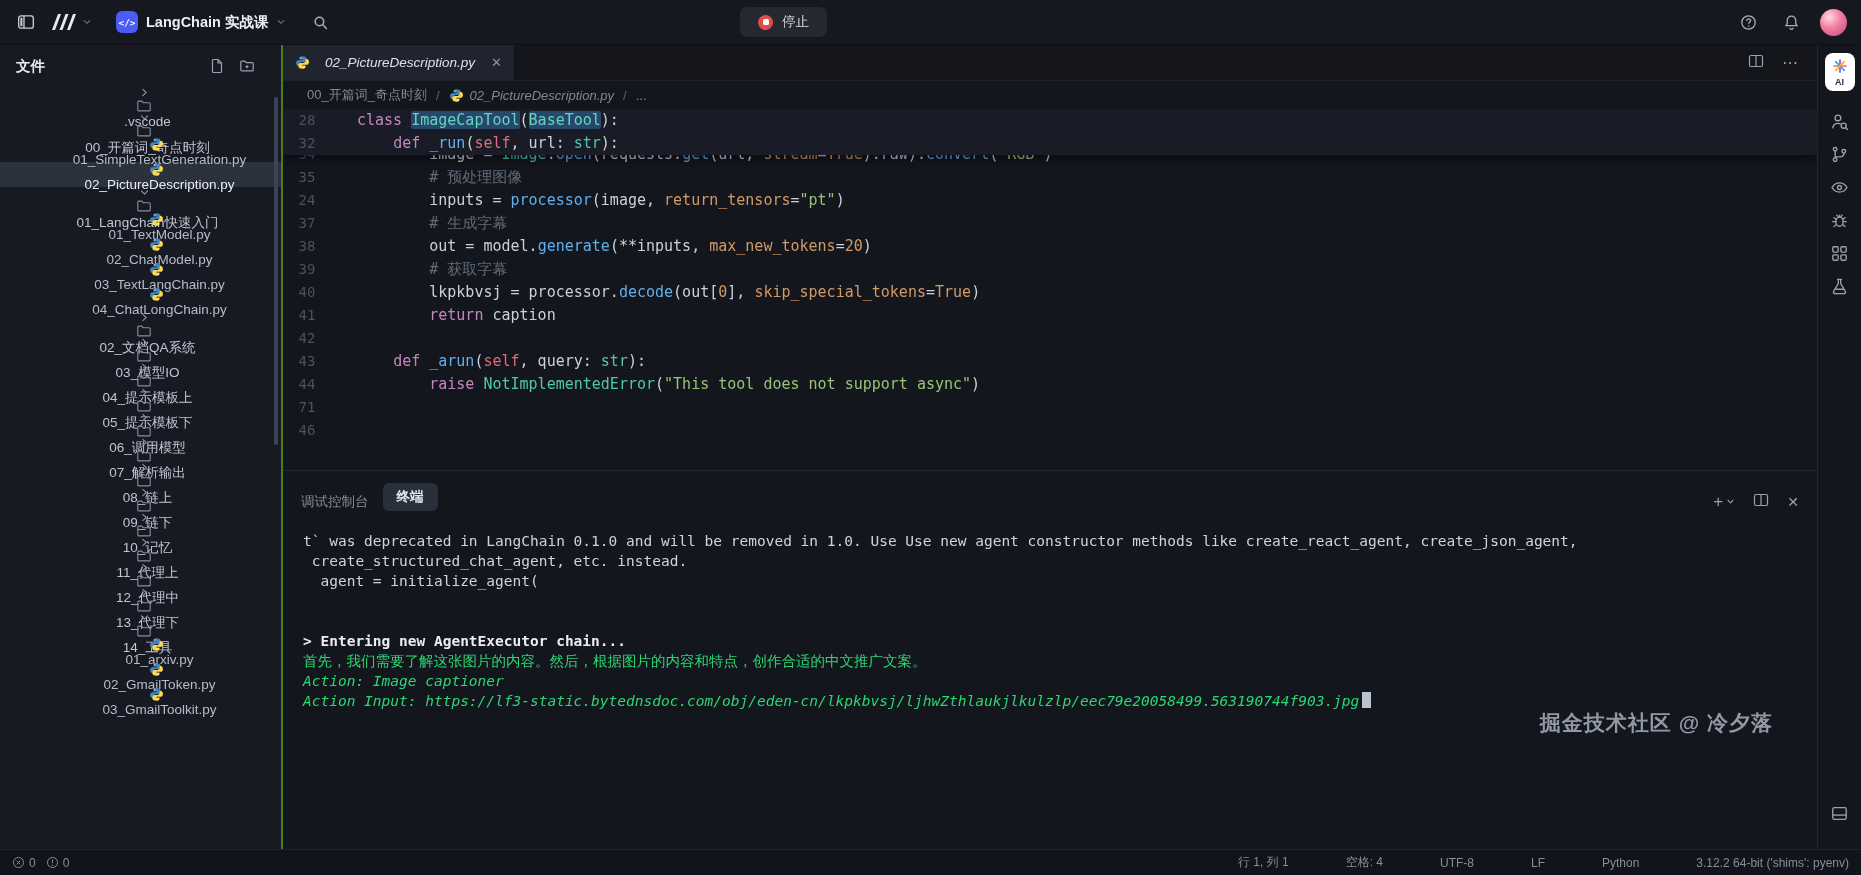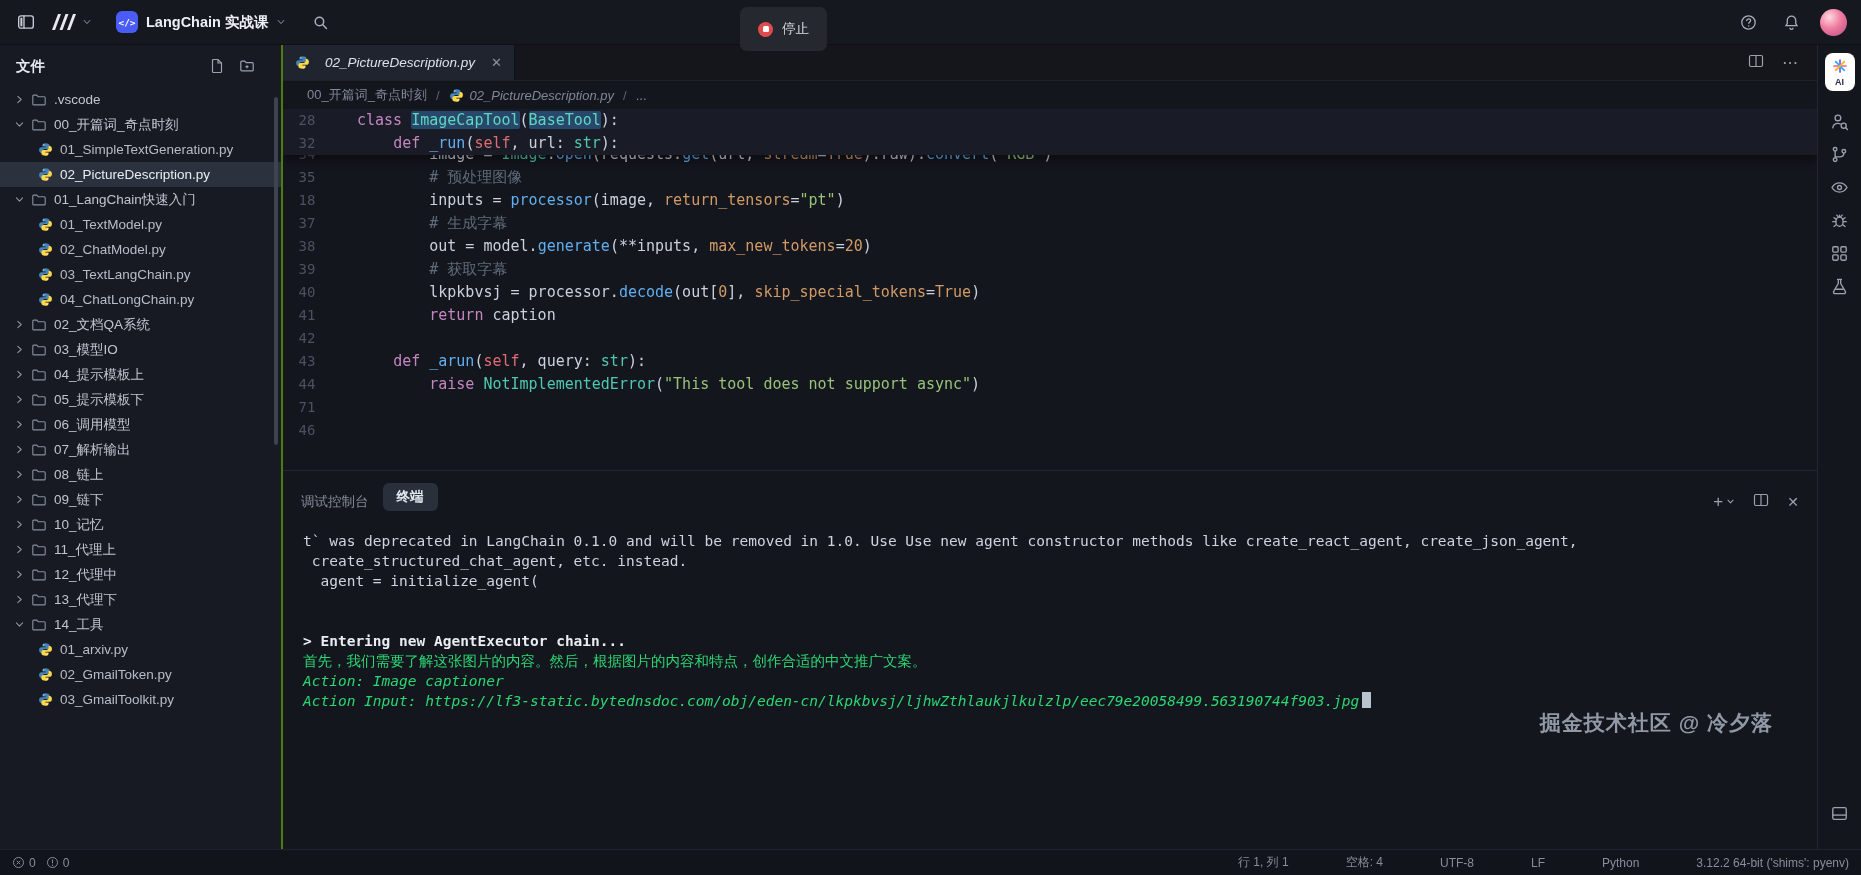--- a/index.html
+++ b/index.html
@@ -12,42 +12,42 @@
               display:flex; align-items:center; padding:0 12px; position:relative; }
   .tb-icon { width:28px; height:28px; display:flex; align-items:center; justify-content:center;
              border-radius:6px; color:#aab0bc; cursor:pointer; }
   .brand { display:flex; align-items:center; gap:6px; margin-left:10px; }
   .proj { display:flex; align-items:center; gap:8px; margin-left:24px; cursor:pointer; }
   .code-badge { width:22px; height:22px; border-radius:6px; background:#4a5cf5; color:#fff;
                 display:flex; align-items:center; justify-content:center;
                 font-family:"DejaVu Sans Mono","Liberation Mono",monospace; font-size:9.5px; font-weight:700; }
   .proj-name { font-weight:700; font-size:14.5px; color:#eceff4; }
   .tb-search { margin-left:20px; }
-  .stop-btn { position:absolute; left:740px; top:7px; height:44px; display:flex; align-items:center;
+  .stop-btn { position:absolute; left:740px; top:7px; height:30px; display:flex; align-items:center;
               gap:9px; background:#25282f; border-radius:7px; padding:0 18px; color:#dbdfe6;
               font-size:13.5px; cursor:pointer; }
   .stop-ico { width:15px; height:15px; border-radius:50%; background:#e24b4b; position:relative; }
   .stop-ico::after { content:""; position:absolute; inset:4.5px; background:#fff; border-radius:1.5px; }
   .tb-right { margin-left:auto; display:flex; align-items:center; gap:15px; padding-right:2px; }
   .avatar { width:27px; height:27px; border-radius:50%;
             background:radial-gradient(circle at 35% 30%, #ffd9e0, #f07ca0 45%, #b84a86); }
 
   
   .main { flex:1; display:flex; min-height:0; }
 
   
   .sidebar { flex:0 0 283px; width:283px; background:#171923; border-right:2px solid #4d7c0f;
              position:relative; overflow:hidden; }
   .sidebar-header { height:36px; display:flex; align-items:center; padding:6px 26px 0 16px; }
   .sidebar-title { font-weight:700; font-size:14.5px; color:#e7eaf0; }
   .sh-icons { margin-left:auto; display:flex; gap:14px; color:#9aa2b0; }
   .sh-icons span { cursor:pointer; display:flex; }
   .tree { padding-top:6px; }
   .tree-row { height:25px; display:flex; align-items:center; padding-left:14px; font-size:13.5px;
-              color:#c0c6d1; cursor:pointer; white-space:nowrap; }
+              color:#c0c6d1; cursor:pointer; white-space:nowrap;flex-direction:column; }
   .tree-row.file { padding-left:38px; color:#b6bdc8; }
   .tree-row.selected { background:#2c313e; color:#e9edf3; }
   .twisty { width:17px; display:flex; align-items:center; }
   .ticon { display:flex; align-items:center; margin-right:7px; }
   .sb-scroll { position:absolute; top:52px; right:3px; width:4px; height:348px;
                background:#3d4350; border-radius:2px; }
 
   
   .editor-col { flex:1; min-width:0; display:flex; flex-direction:column; background:#14161d; }
   .tabbar { flex:0 0 36px; background:#14161b; display:flex; align-items:stretch;
@@ -568,21 +568,21 @@
         <div class="code-scroll" id="code">
             <div class="code-line">
               <span class="ln">34</span>
               <span class="lc"><span class="tk-pl">        image = </span><span class="tk-cls">Image</span><span class="tk-pl">.</span><span class="tk-fn">open</span><span class="tk-pl">(requests.</span><span class="tk-fn">get</span><span class="tk-pl">(url, </span><span class="tk-arg">stream</span><span class="tk-pl">=</span><span class="tk-num">True</span><span class="tk-pl">).raw).</span><span class="tk-fn">convert</span><span class="tk-pl">(</span><span class="tk-str">'RGB'</span><span class="tk-pl">)</span></span>
             </div>
             <div class="code-line">
               <span class="ln">35</span>
               <span class="lc"><span class="tk-com">        # 预处理图像</span></span>
             </div>
             <div class="code-line">
-              <span class="ln">18</span>
+              <span class="ln">24</span>
               <span class="lc"><span class="tk-pl">        inputs = </span><span class="tk-fn">processor</span><span class="tk-pl">(image, </span><span class="tk-arg">return_tensors</span><span class="tk-pl">=</span><span class="tk-str">"pt"</span><span class="tk-pl">)</span></span>
             </div>
             <div class="code-line">
               <span class="ln">37</span>
               <span class="lc"><span class="tk-com">        # 生成字幕</span></span>
             </div>
             <div class="code-line">
               <span class="ln">38</span>
               <span class="lc"><span class="tk-pl">        out = model.</span><span class="tk-fn">generate</span><span class="tk-pl">(**inputs, </span><span class="tk-arg">max_new_tokens</span><span class="tk-pl">=</span><span class="tk-num">20</span><span class="tk-pl">)</span></span>
             </div>

